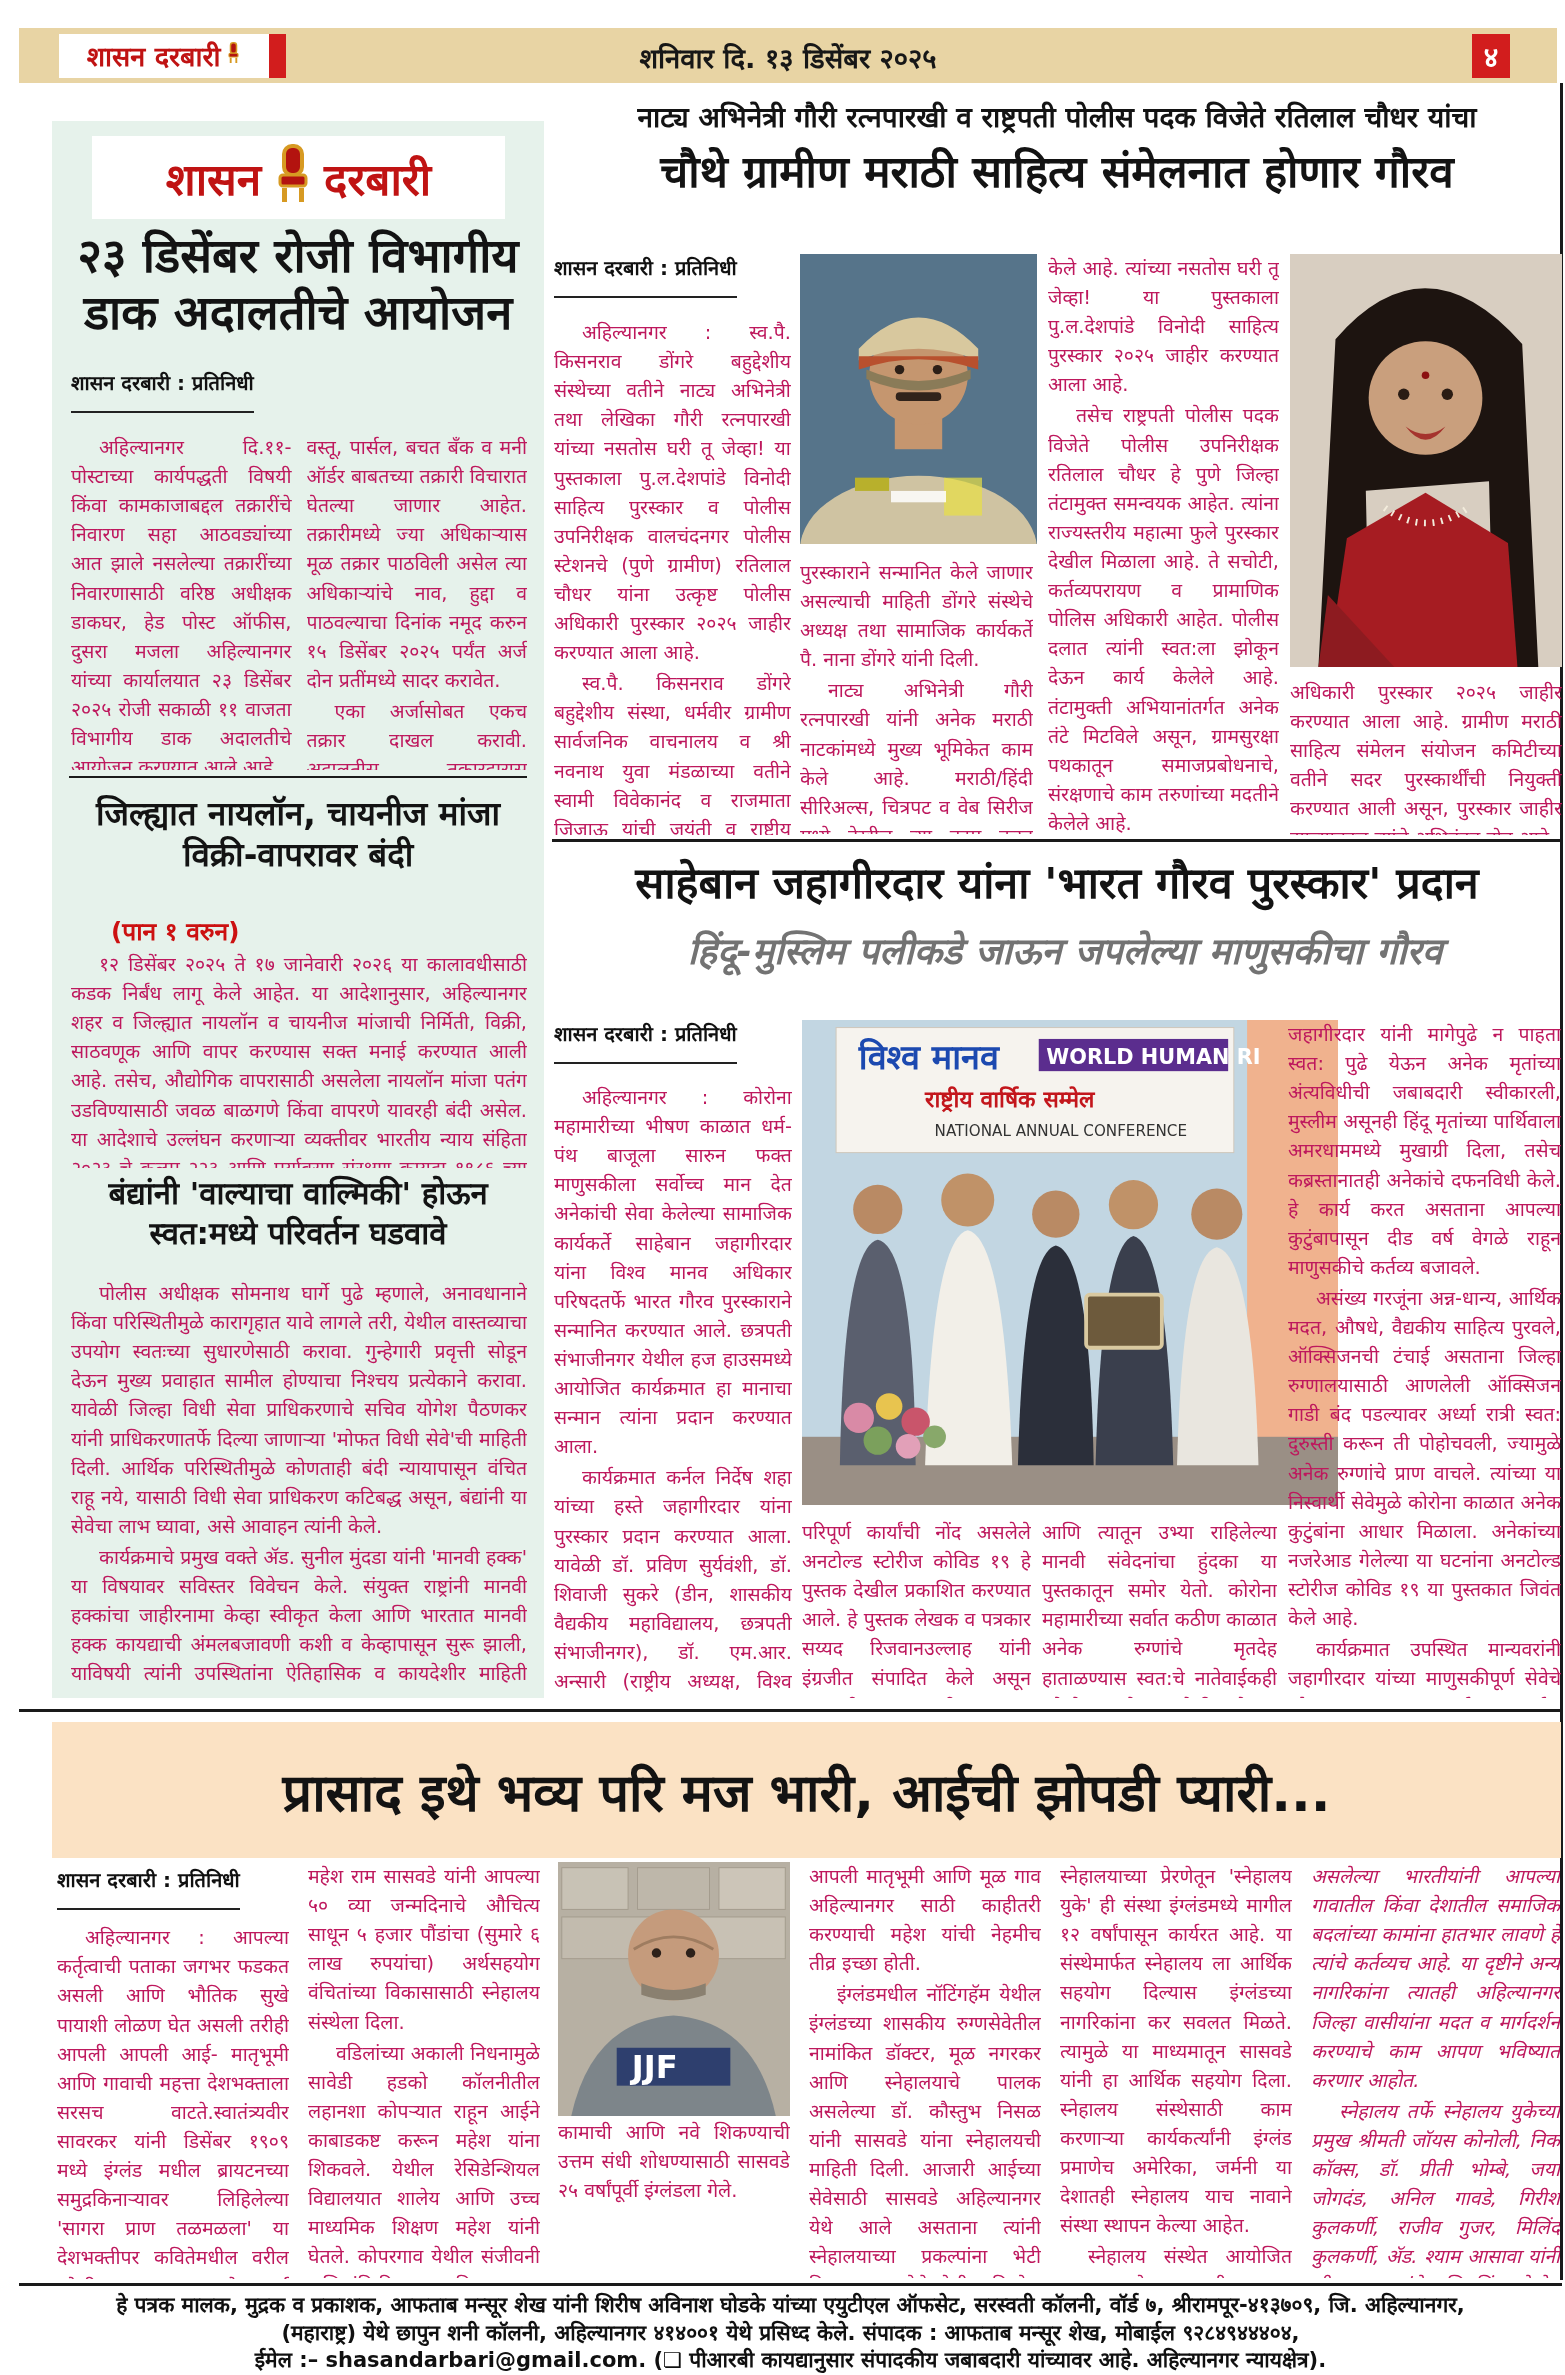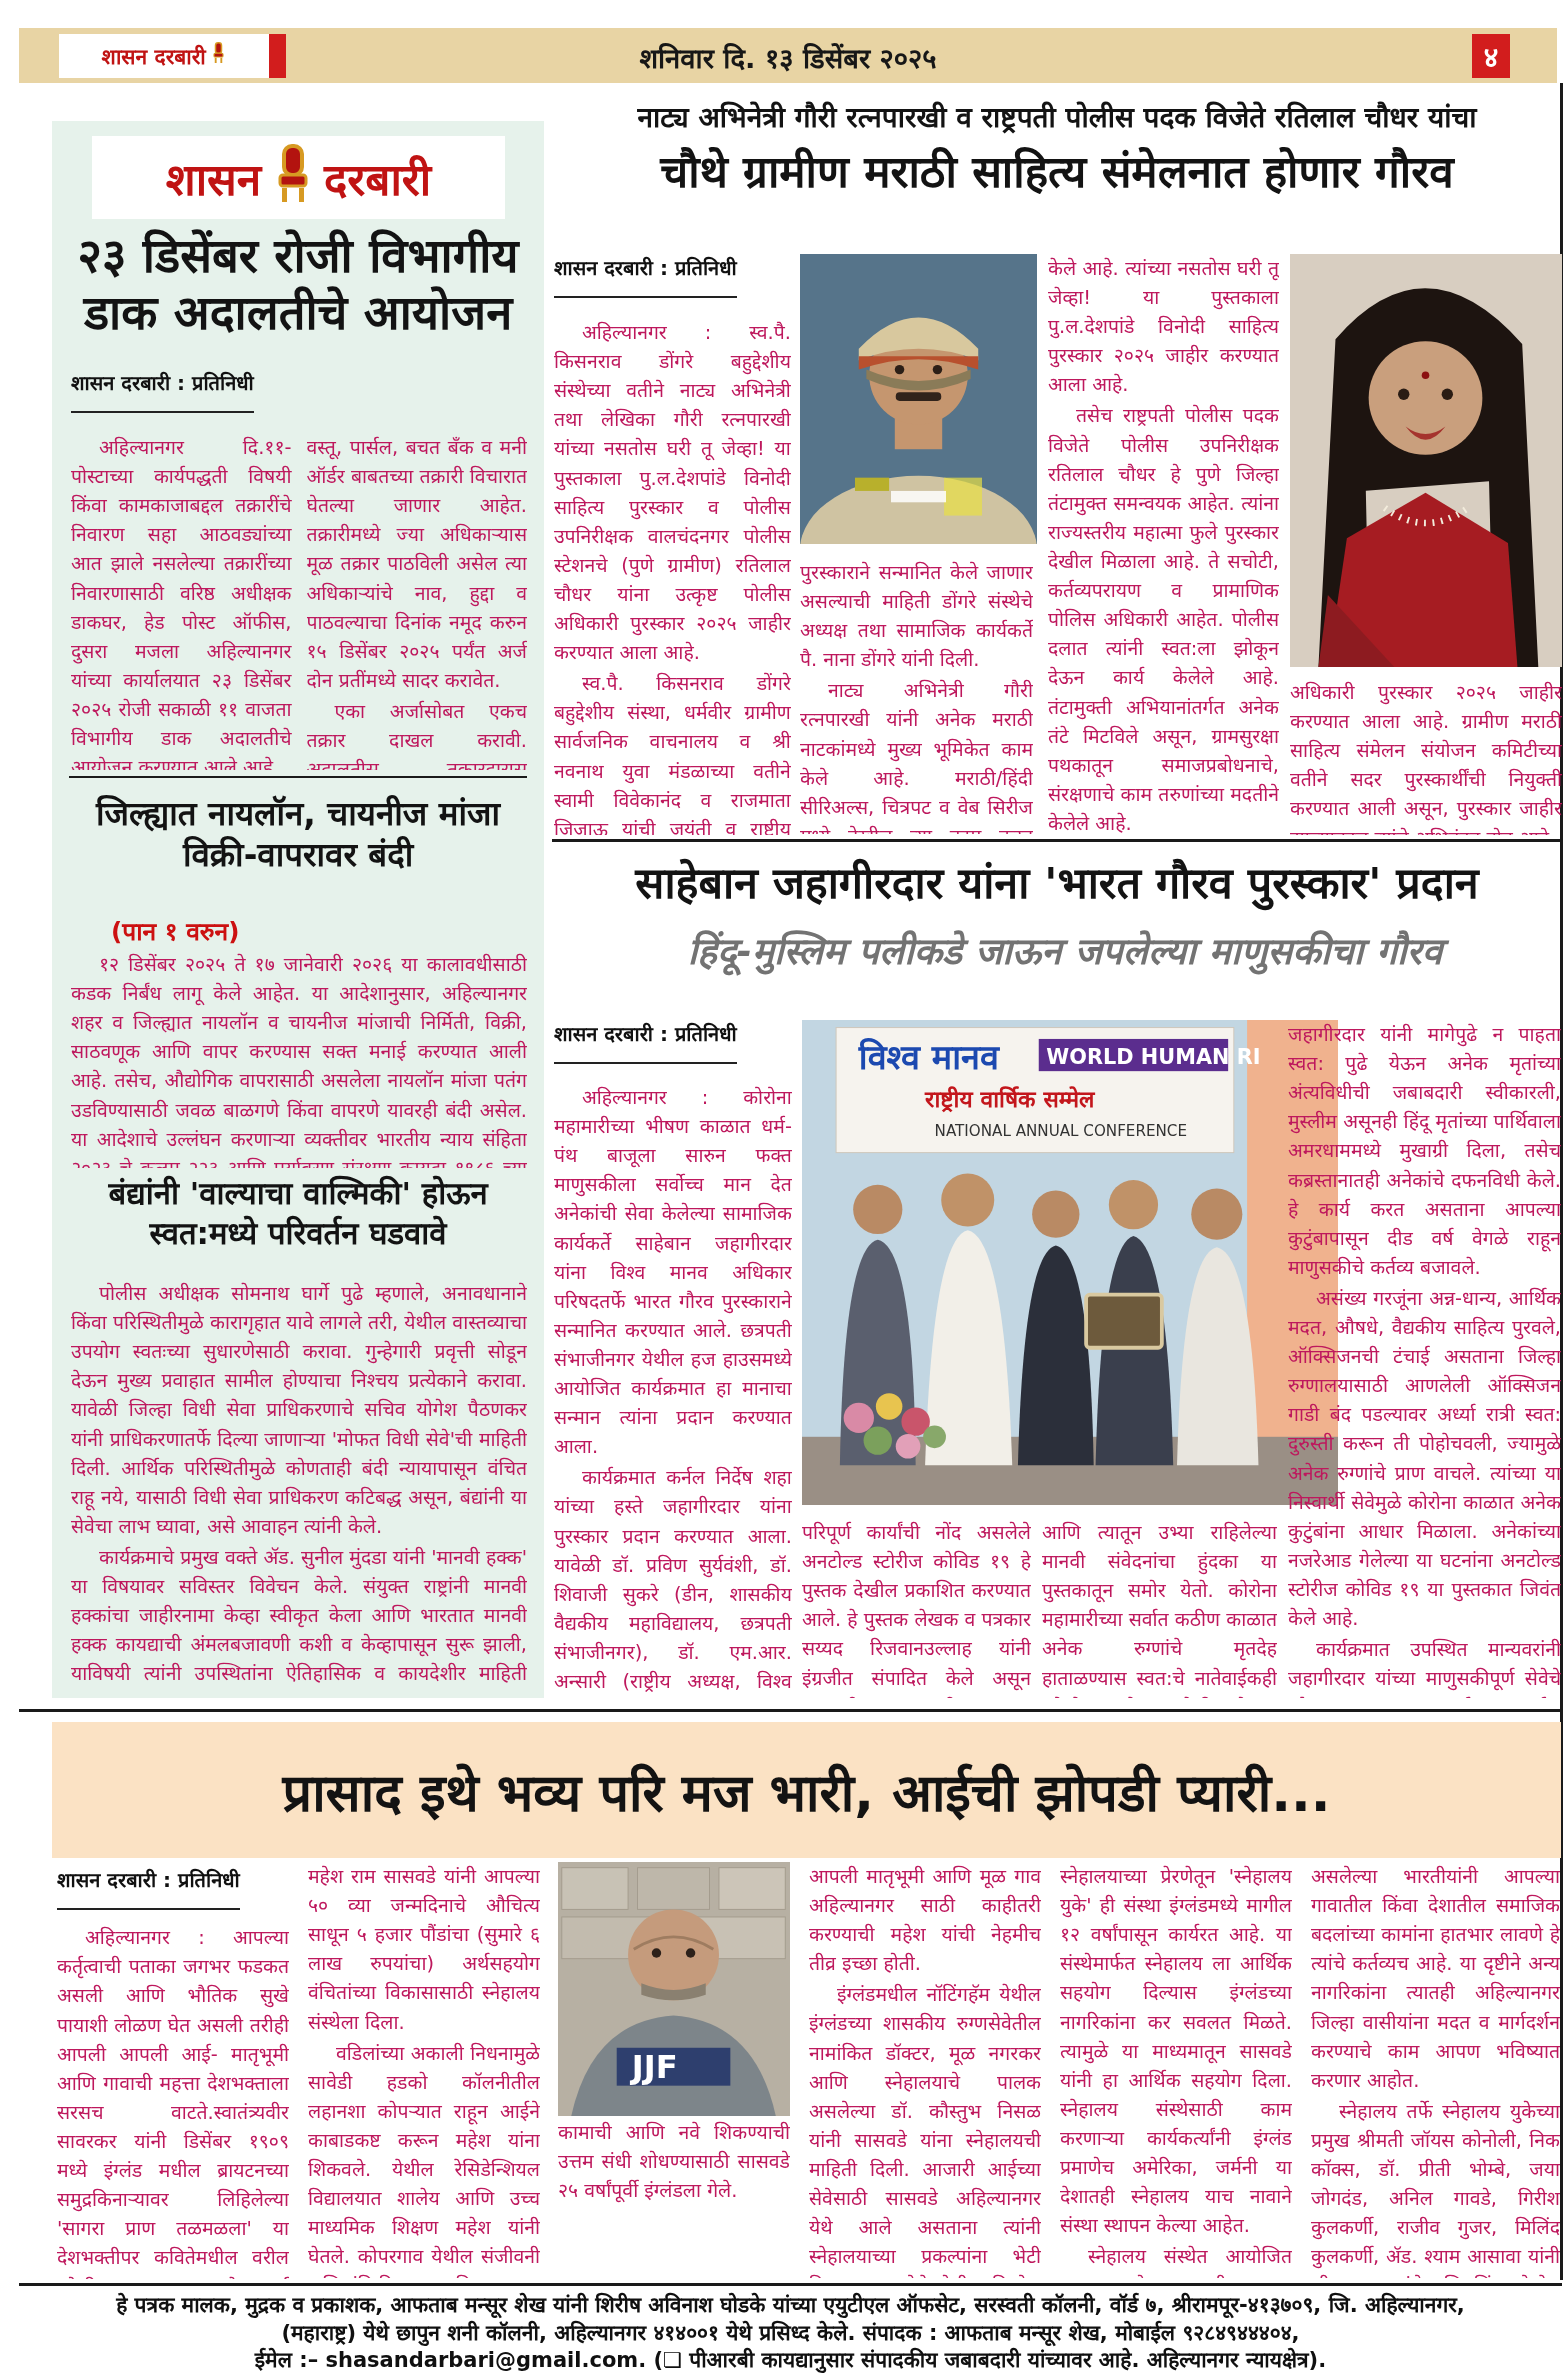--- a/index.html
+++ b/index.html
@@ -16,21 +16,21 @@
   .photo svg{display:block;width:100%;height:100%;}
   .hl{font-weight:bold;color:#131313;}
 </style>
 </head>
 <body>
 
 <div id="page">
 
   <div class="abs" style="left:19px;top:28px;width:1538px;height:55px;background:#e8d4a4;">
     <div class="abs" style="left:40px;top:5.7px;width:210px;height:44px;background:#fff;display:flex;align-items:center;justify-content:center;gap:5.7px;">
-      <span class="bold" style="color:#c01313;font-size:21px;white-space:nowrap;">शासन दरबारी</span>
+      <span class="bold" style="color:#c01313;font-size:27px;white-space:nowrap;">शासन दरबारी</span>
       <span style="display:inline-block;width:15px;height:28px;">
         <svg viewBox="0 0 40 60">
             <rect x="12" y="2" width="16" height="28" rx="7" fill="#b3130f" stroke="#d79a22" stroke-width="4"></rect>
             <rect x="8" y="30" width="24" height="10" rx="3" fill="#b3130f" stroke="#d79a22" stroke-width="3"></rect>
             <rect x="10" y="42" width="5" height="14" fill="#d79a22"></rect>
             <rect x="25" y="42" width="5" height="14" fill="#d79a22"></rect>
           </svg>
       </span>
     </div>
     <div class="abs" style="left:250px;top:5.7px;width:17px;height:44px;background:#d21d1d;"></div>
@@ -258,21 +258,21 @@
     <div class="para" style="text-indent:0;">आपली मातृभूमी आणि मूळ गाव अहिल्यानगर साठी काहीतरी करण्याची महेश यांची नेहमीच तीव्र इच्छा होती.</div>
     <div class="para">इंग्लंडमधील नॉटिंगहॅम येथील इंग्लंडच्या शासकीय रुग्णसेवेतील नामांकित डॉक्टर, मूळ नगरकर आणि स्नेहालयाचे पालक असलेल्या डॉ. कौस्तुभ निसळ यांनी सासवडे यांना स्नेहालयची माहिती दिली. आजारी आईच्या सेवेसाठी सासवडे अहिल्यानगर येथे आले असताना त्यांनी स्नेहालयाच्या प्रकल्पांना भेटी दिल्या. मानवतेचे येथील निरपेक्ष कार्य त्यांच्या मनाला स्पर्श करून गेले.</div>
 
   </div>
 
   <div class="abs news" style="left:1060px;top:1862px;width:232px;height:416px;">
     <div class="para" style="text-indent:0;">स्नेहालयाच्या प्रेरणेतून 'स्नेहालय युके' ही संस्था इंग्लंडमध्ये मागील १२ वर्षांपासून कार्यरत आहे. या संस्थेमार्फत स्नेहालय ला आर्थिक सहयोग दिल्यास इंग्लंडच्या नागरिकांना कर सवलत मिळते. त्यामुळे या माध्यमातून सासवडे यांनी हा आर्थिक सहयोग दिला. स्नेहालय संस्थेसाठी काम करणाऱ्या कार्यकर्त्यांनी इंग्लंड प्रमाणेच अमेरिका, जर्मनी या देशातही स्नेहालय याच नावाने संस्था स्थापन केल्या आहेत.</div>
     <div class="para">स्नेहालय संस्थेत आयोजित कृतज्ञता सोहळ्यात श्री सासवड यांनी नमूद केले की, परदेशात स्थायिक</div>
   </div>
 
-  <div class="abs news" style="left:1311px;top:1862px;width:249px;height:416px;">
+  <div class="abs news" style="left:1311px;top:1862px;width:249px;height:416px;font-style:italic;">
     <div class="para" style="text-indent:0;">असलेल्या भारतीयांनी आपल्या गावातील किंवा देशातील समाजिक बदलांच्या कामांना हातभार लावणे हे त्यांचे कर्तव्यच आहे. या दृष्टीने अन्य नागरिकांना त्यातही अहिल्यानगर जिल्हा वासीयांना मदत व मार्गदर्शन करण्याचे काम आपण भविष्यात करणार आहोत.</div>
     <div class="para">स्नेहालय तर्फे स्नेहालय युकेच्या प्रमुख श्रीमती जॉयस कोनोली, निक कॉक्स, डॉ. प्रीती भोम्बे, जया जोगदंड, अनिल गावडे, गिरीश कुलकर्णी, राजीव गुजर, मिलिंद कुलकर्णी, ॲड. श्याम आसावा यांनी श्री सासवड यांचे अभिष्टचिंतन केले.</div>
   </div>
 
   <div class="abs rule" style="left:19px;top:2283px;width:1543px;height:2.8px;"></div>
 
   <div class="abs center" style="left:19px;top:2292px;width:1543px;font-weight:bold;font-size:21px;line-height:1.32;color:#101010;">
     <div>हे पत्रक मालक, मुद्रक व प्रकाशक, आफताब मन्सूर शेख यांनी शिरीष अविनाश घोडके यांच्या एयुटीएल ऑफसेट, सरस्वती कॉलनी, वॉर्ड ७, श्रीरामपूर-४१३७०९, जि. अहिल्यानगर,</div>
     <div>(महाराष्ट्र) येथे छापुन शनी कॉलनी, अहिल्यानगर ४१४००१ येथे प्रसिध्द केले. संपादक : आफताब मन्सूर शेख, मोबाईल ९२८४९४४४०४,</div>
     <div>ईमेल :– shasandarbari@gmail.com. (❏ पीआरबी कायद्यानुसार संपादकीय जबाबदारी यांच्यावर आहे. अहिल्यानगर न्यायक्षेत्र).</div>

